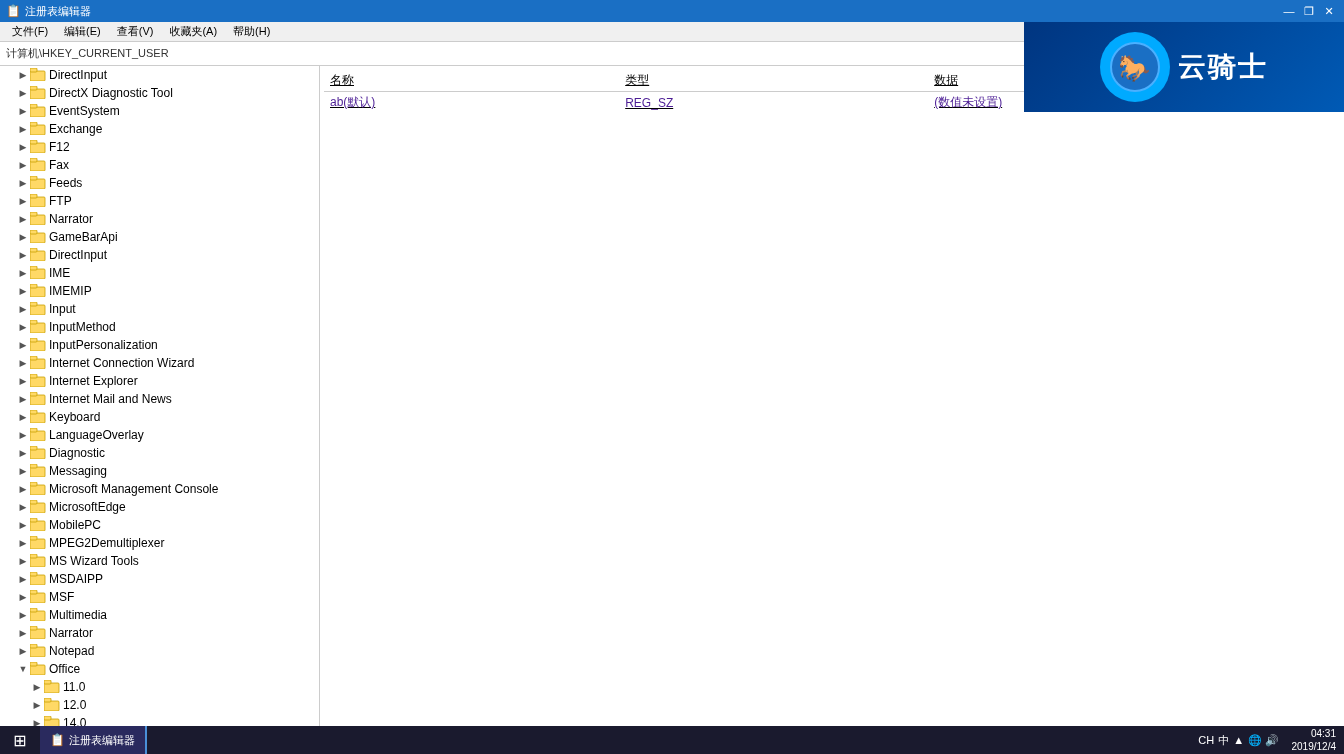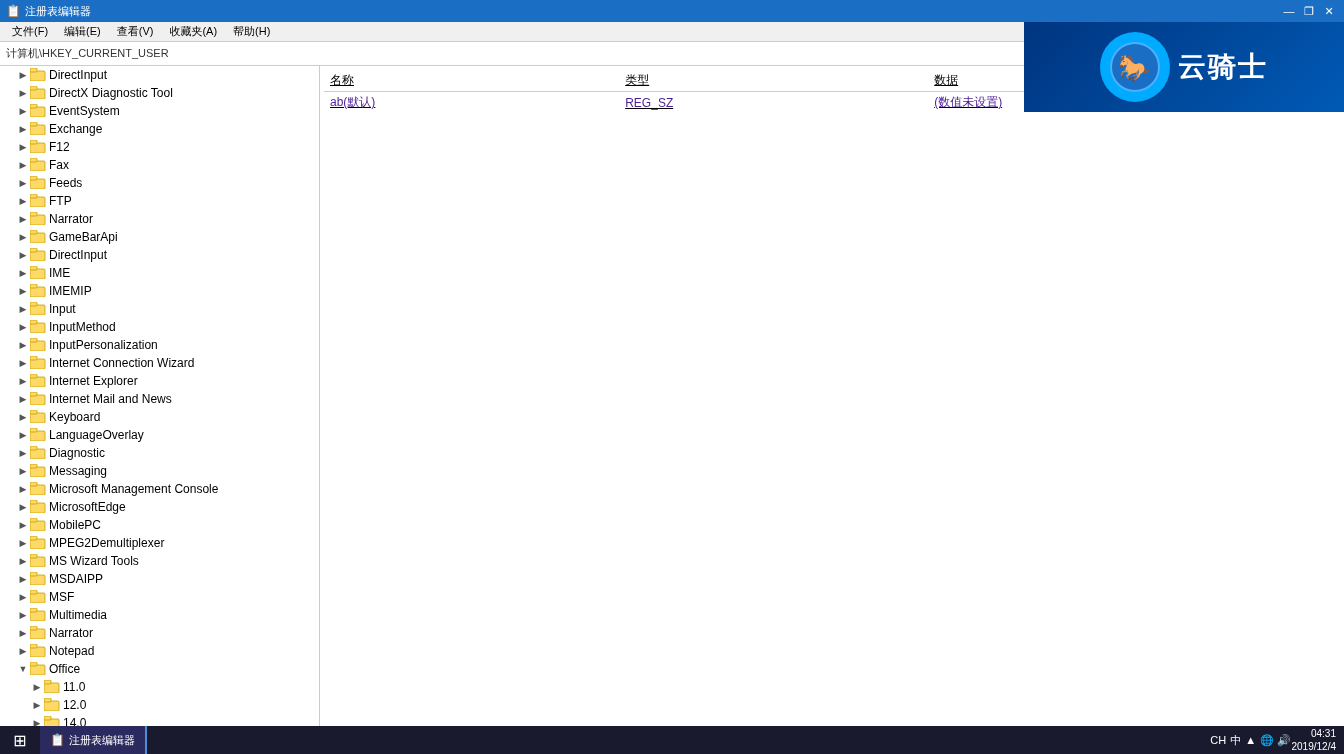--- a/index.html
+++ b/index.html
@@ -175,20 +175,21 @@
       border-right: 2px solid #4a90d9;
       gap: 4px;
     }
     .taskbar-right {
       margin-left: auto;
       display: flex;
       align-items: center;
       color: white;
       font-size: 11px;
       padding: 0 8px;
+      gap: 12px;
     }
     .taskbar-tray {
       display: flex;
       align-items: center;
       gap: 4px;
     }
     .taskbar-clock {
       text-align: right;
       font-size: 10px;
       line-height: 13px;

